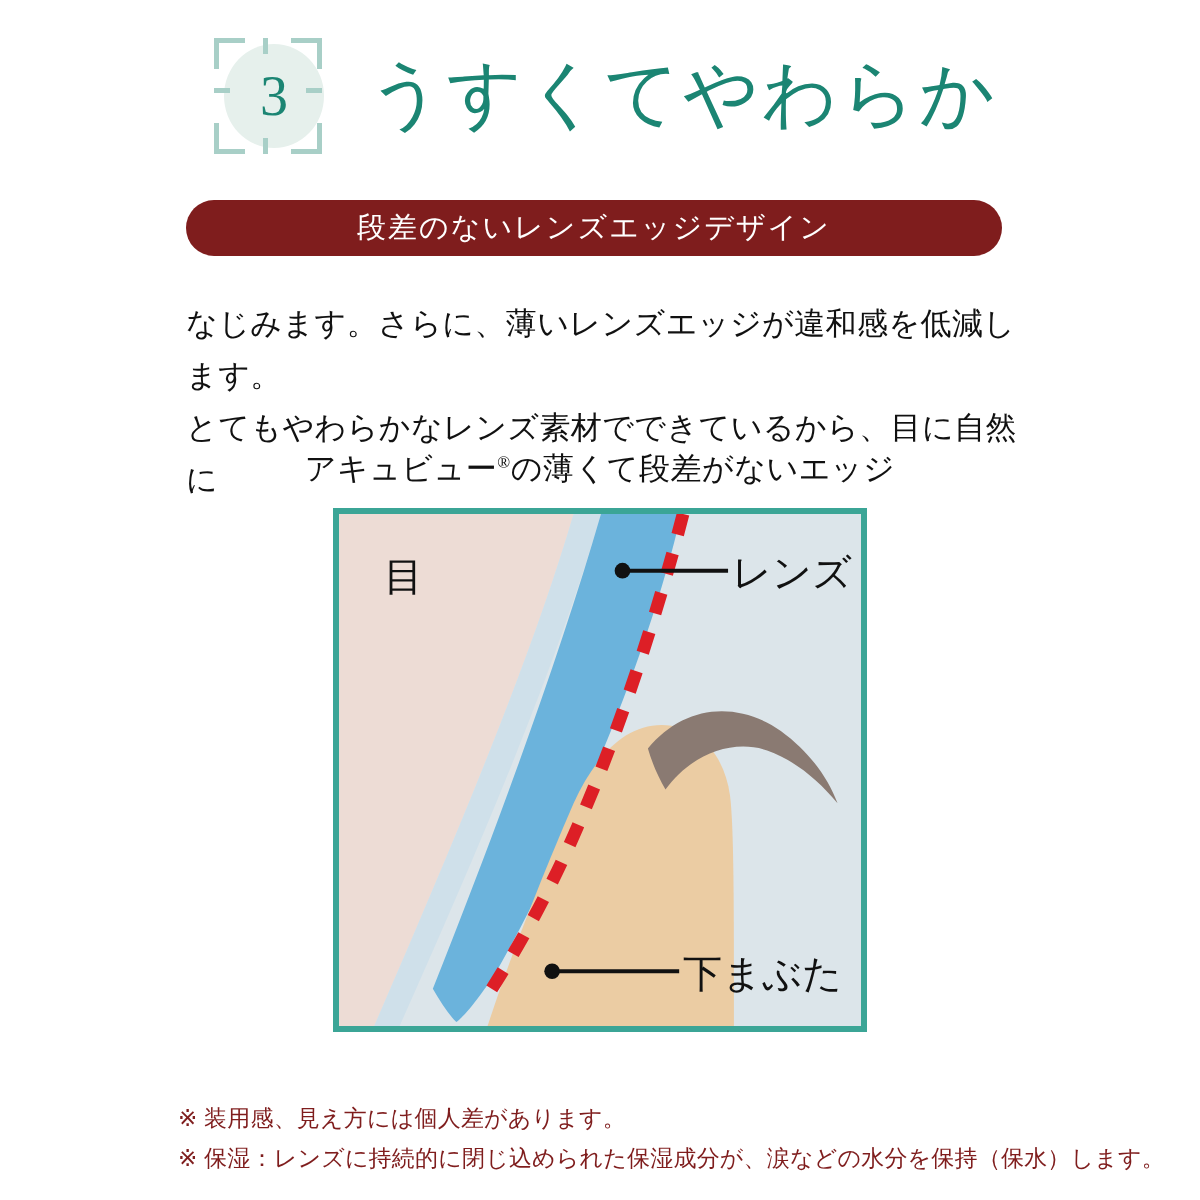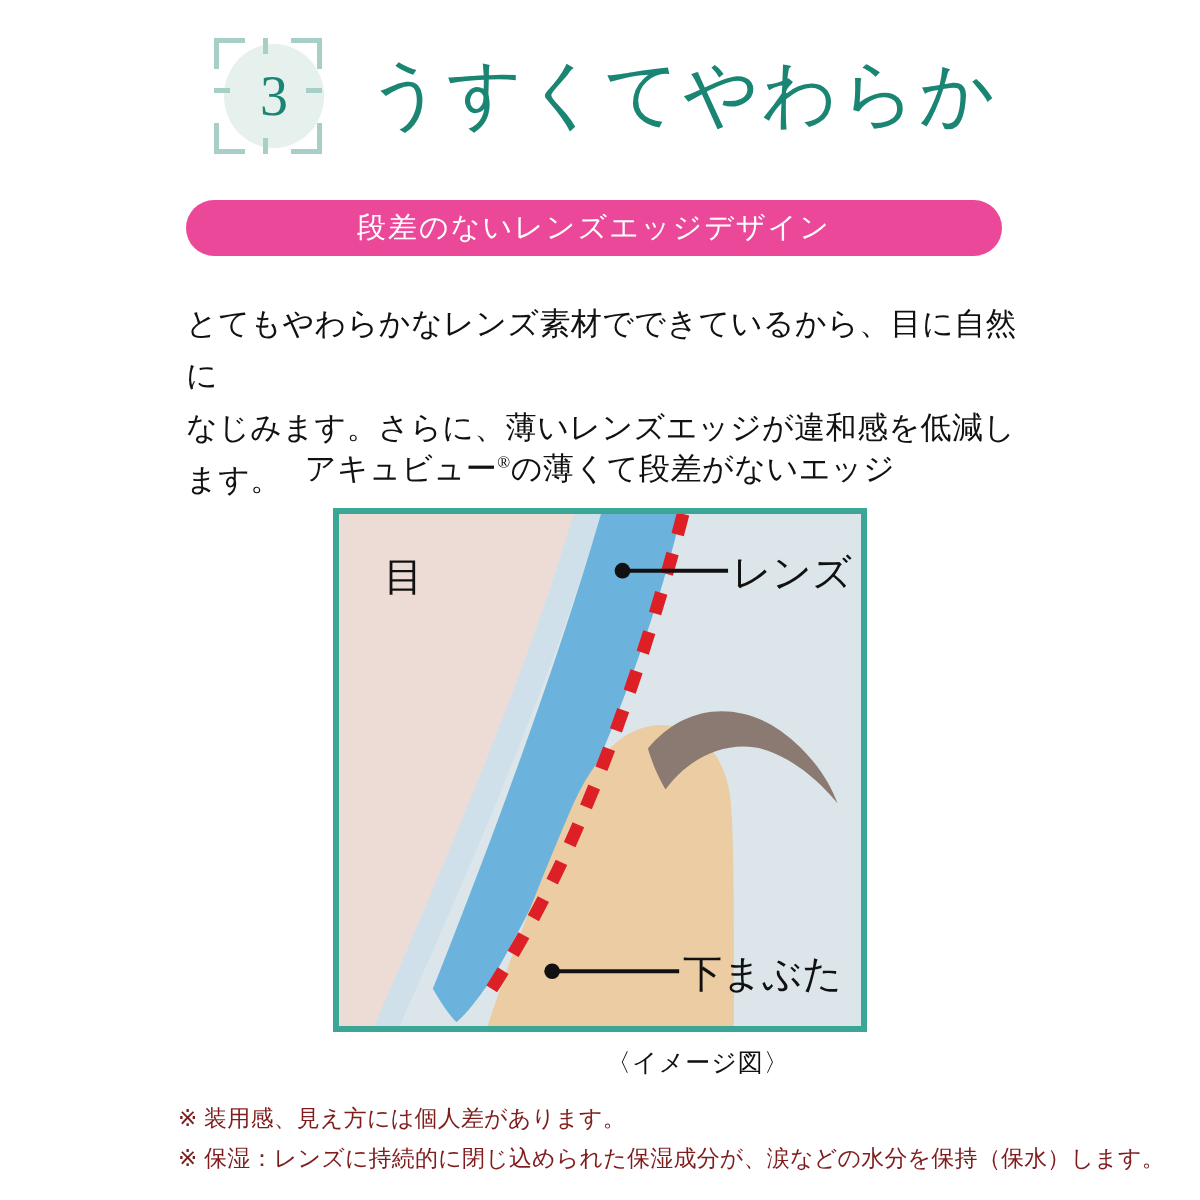--- a/index.html
+++ b/index.html
@@ -93,21 +93,21 @@
   }
 
   
   .pill {
     position: absolute;
     left: 186px;
     top: 200px;
     width: 816px;
     height: 56px;
     border-radius: 28px;
-    background: #ec4899;
+    background: #7f1d1d;
     color: #ffffff;
     display: flex;
     align-items: center;
     justify-content: center;
     font-size: 29px;
     letter-spacing: 2px;
   }
 
   
   .lead {
@@ -198,22 +198,22 @@
       <div class="tick tk-left"></div>
       <div class="tick tk-right"></div>
     </div>
 
     <div class="headline">うすくてやわらか</div>
   </div>
 
   <div class="pill">段差のないレンズエッジデザイン</div>
 
   <div class="lead">
+    <div>なじみます。さらに、薄いレンズエッジが違和感を低減します。</div>
     <div>とてもやわらかなレンズ素材でできているから、目に自然に</div>
-    <div>なじみます。さらに、薄いレンズエッジが違和感を低減します。</div>
   </div>
 
   <div class="fig-caption">
     <span>アキュビュー</span><sup>®</sup><span>の薄くて段差がないエッジ</span>
   </div>
 
   <div class="figure">
     <svg viewBox="0 0 534 524" preserveAspectRatio="none">
 
       <rect x="0" y="0" width="534" height="524" fill="#dce5ea"></rect>
@@ -237,22 +237,19 @@
       <circle cx="218" cy="468" r="8" fill="#111111"></circle>
 
       <text id="lbl-eye" x="46" y="78" font-size="40" font-family="Liberation Sans, DejaVu Sans, sans-serif" fill="#111111">目</text>
 
       <text id="lbl-lens" x="402" y="74" font-size="40" font-family="Liberation Sans, DejaVu Sans, sans-serif" fill="#111111">レンズ</text>
 
       <text id="lbl-eyelid" x="352" y="484" font-size="40" font-family="Liberation Sans, DejaVu Sans, sans-serif" fill="#111111">下まぶた</text>
     </svg>
   </div>
 
-  <div class="fig-note">
-    <span class="fig-note-inner">〈イメージ図〉</span>
-  </div>
 
   <div class="footnotes">
     <div class="footnote">※ 装用感、見え方には個人差があります。</div>
     <div class="footnote">※ 保湿：レンズに持続的に閉じ込められた保湿成分が、涙などの水分を保持（保水）します。</div>
   </div>
 
 </div>
 
 </body></html>

